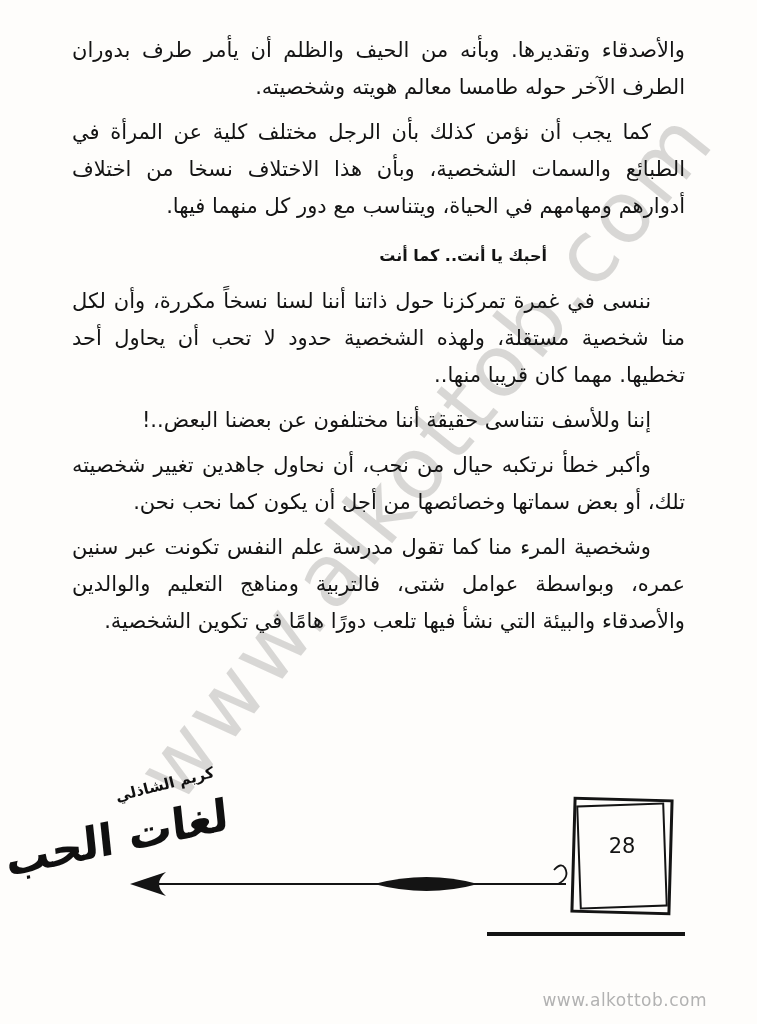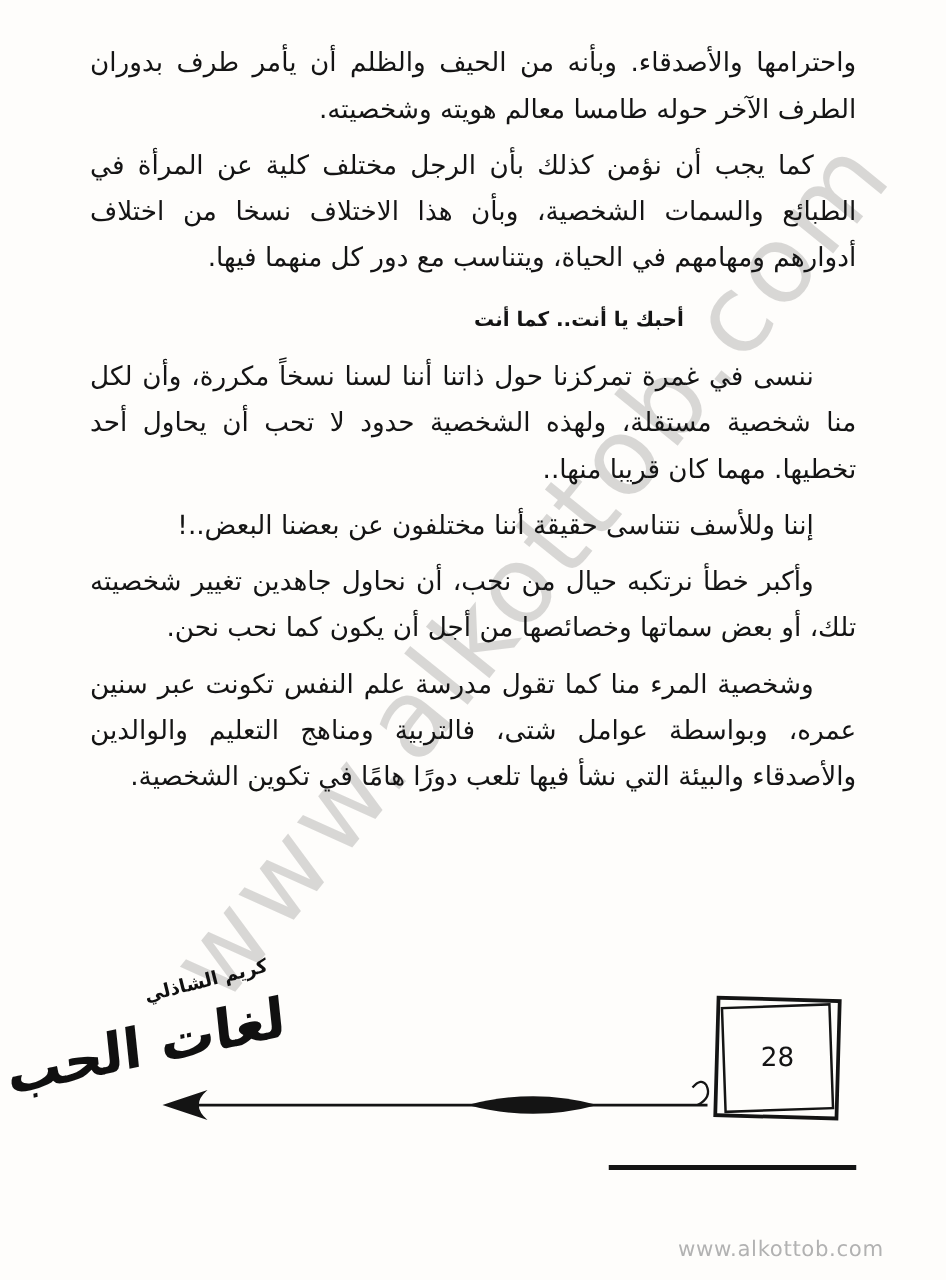--- a/index.html
+++ b/index.html
@@ -88,21 +88,21 @@
   .divider-svg {
     position: absolute;
     left: 122px;
     top: 82px;
   }
   .page-box {
     position: absolute;
     left: 572px;
     top: 18px;
     width: 100px;
-    height: 97px;
+    height: 116px;
   }
   .page-box .box-outer {
     position: absolute;
     inset: 0;
     border: 3px solid #141414;
     transform: rotate(1.6deg);
   }
   .page-box .box-inner {
     position: absolute;
     inset: 6px;
@@ -139,21 +139,21 @@
   }
 </style>
 </head>
 <body>
 
 <div class="page">
 
   <div class="watermark-diagonal">www.alkottob.com</div>
 
   <div class="text-block">
-    <p class="no-indent">واحترامها والأصدقاء. وبأنه من الحيف والظلم أن يأمر طرف بدوران الطرف الآخر حوله طامسا معالم هويته وشخصيته.</p>
+    <p class="no-indent">والأصدقاء وتقديرها. وبأنه من الحيف والظلم أن يأمر طرف بدوران الطرف الآخر حوله طامسا معالم هويته وشخصيته.</p>
     <p>كما يجب أن نؤمن كذلك بأن الرجل مختلف كلية عن المرأة في الطبائع والسمات الشخصية، وبأن هذا الاختلاف نسخا من اختلاف أدوارهم ومهامهم في الحياة، ويتناسب مع دور كل منهما فيها.</p>
     <h2 class="section-heading">أحبك يا أنت.. كما أنت</h2>
     <p>ننسى في غمرة تمركزنا حول ذاتنا أننا لسنا نسخاً مكررة، وأن لكل منا شخصية مستقلة، ولهذه الشخصية حدود لا تحب أن يحاول أحد تخطيها. مهما كان قريبا منها..</p>
     <p>إننا وللأسف نتناسى حقيقة أننا مختلفون عن بعضنا البعض..!</p>
     <p>وأكبر خطأ نرتكبه حيال من نحب، أن نحاول جاهدين تغيير شخصيته تلك، أو بعض سماتها وخصائصها من أجل أن يكون كما نحب نحن.</p>
     <p>وشخصية المرء منا كما تقول مدرسة علم النفس تكونت عبر سنين عمره، وبواسطة عوامل شتى، فالتربية ومناهج التعليم والوالدين والأصدقاء والبيئة التي نشأ فيها تلعب دورًا هامًا في تكوين الشخصية.</p>
   </div>
 
   <div class="footer">
 

